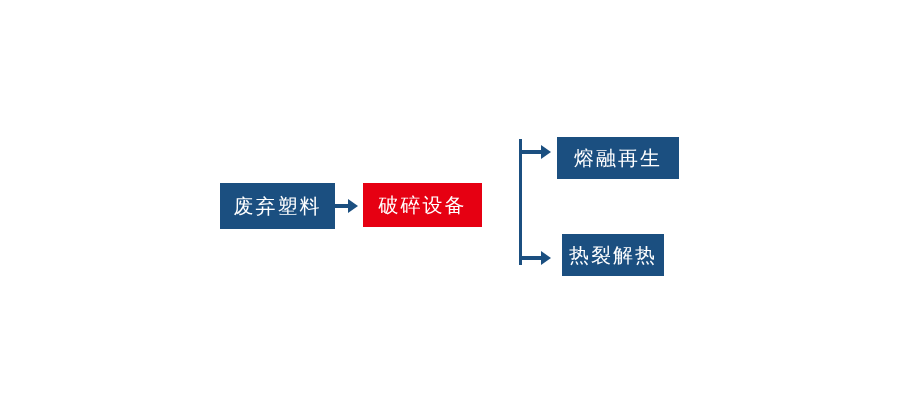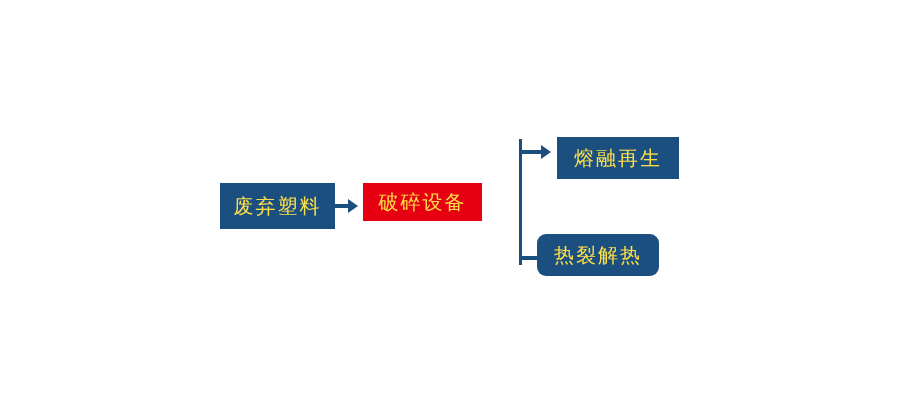--- a/index.html
+++ b/index.html
@@ -13,33 +13,33 @@
     width: 900px;
     height: 411px;
     background: #ffffff;
     overflow: hidden;
   }
   .node {
     position: absolute;
     display: flex;
     align-items: center;
     justify-content: center;
-    color: #fde047;
+    color: #ffffff;
     font-size: 20px;
     letter-spacing: 2px;
     white-space: nowrap;
     box-sizing: border-box;
   }
   .node-blue { background: #1b4f80; }
   .node-red  { background: #e60012; }
 
   .node-source  { left: 196px; top: 183px; width: 115px; height: 46px; margin-left: 24px; }
-  .node-process { left: 363px; top: 183px; width: 119px; height: 38px; }
+  .node-process { left: 363px; top: 183px; width: 119px; height: 44px; }
   .node-out1    { left: 557px; top: 137px; width: 122px; height: 42px; }
-  .node-out2    { left: 537px; top: 234px; width: 122px; height: 42px; border-radius: 9px; }
+  .node-out2    { left: 562px; top: 234px; width: 102px; height: 42px; }
 
   .line {
     position: absolute;
     background: #1b4f80;
   }
   .arrow-head {
     position: absolute;
     width: 0;
     height: 0;
     border-top: 7px solid transparent;

